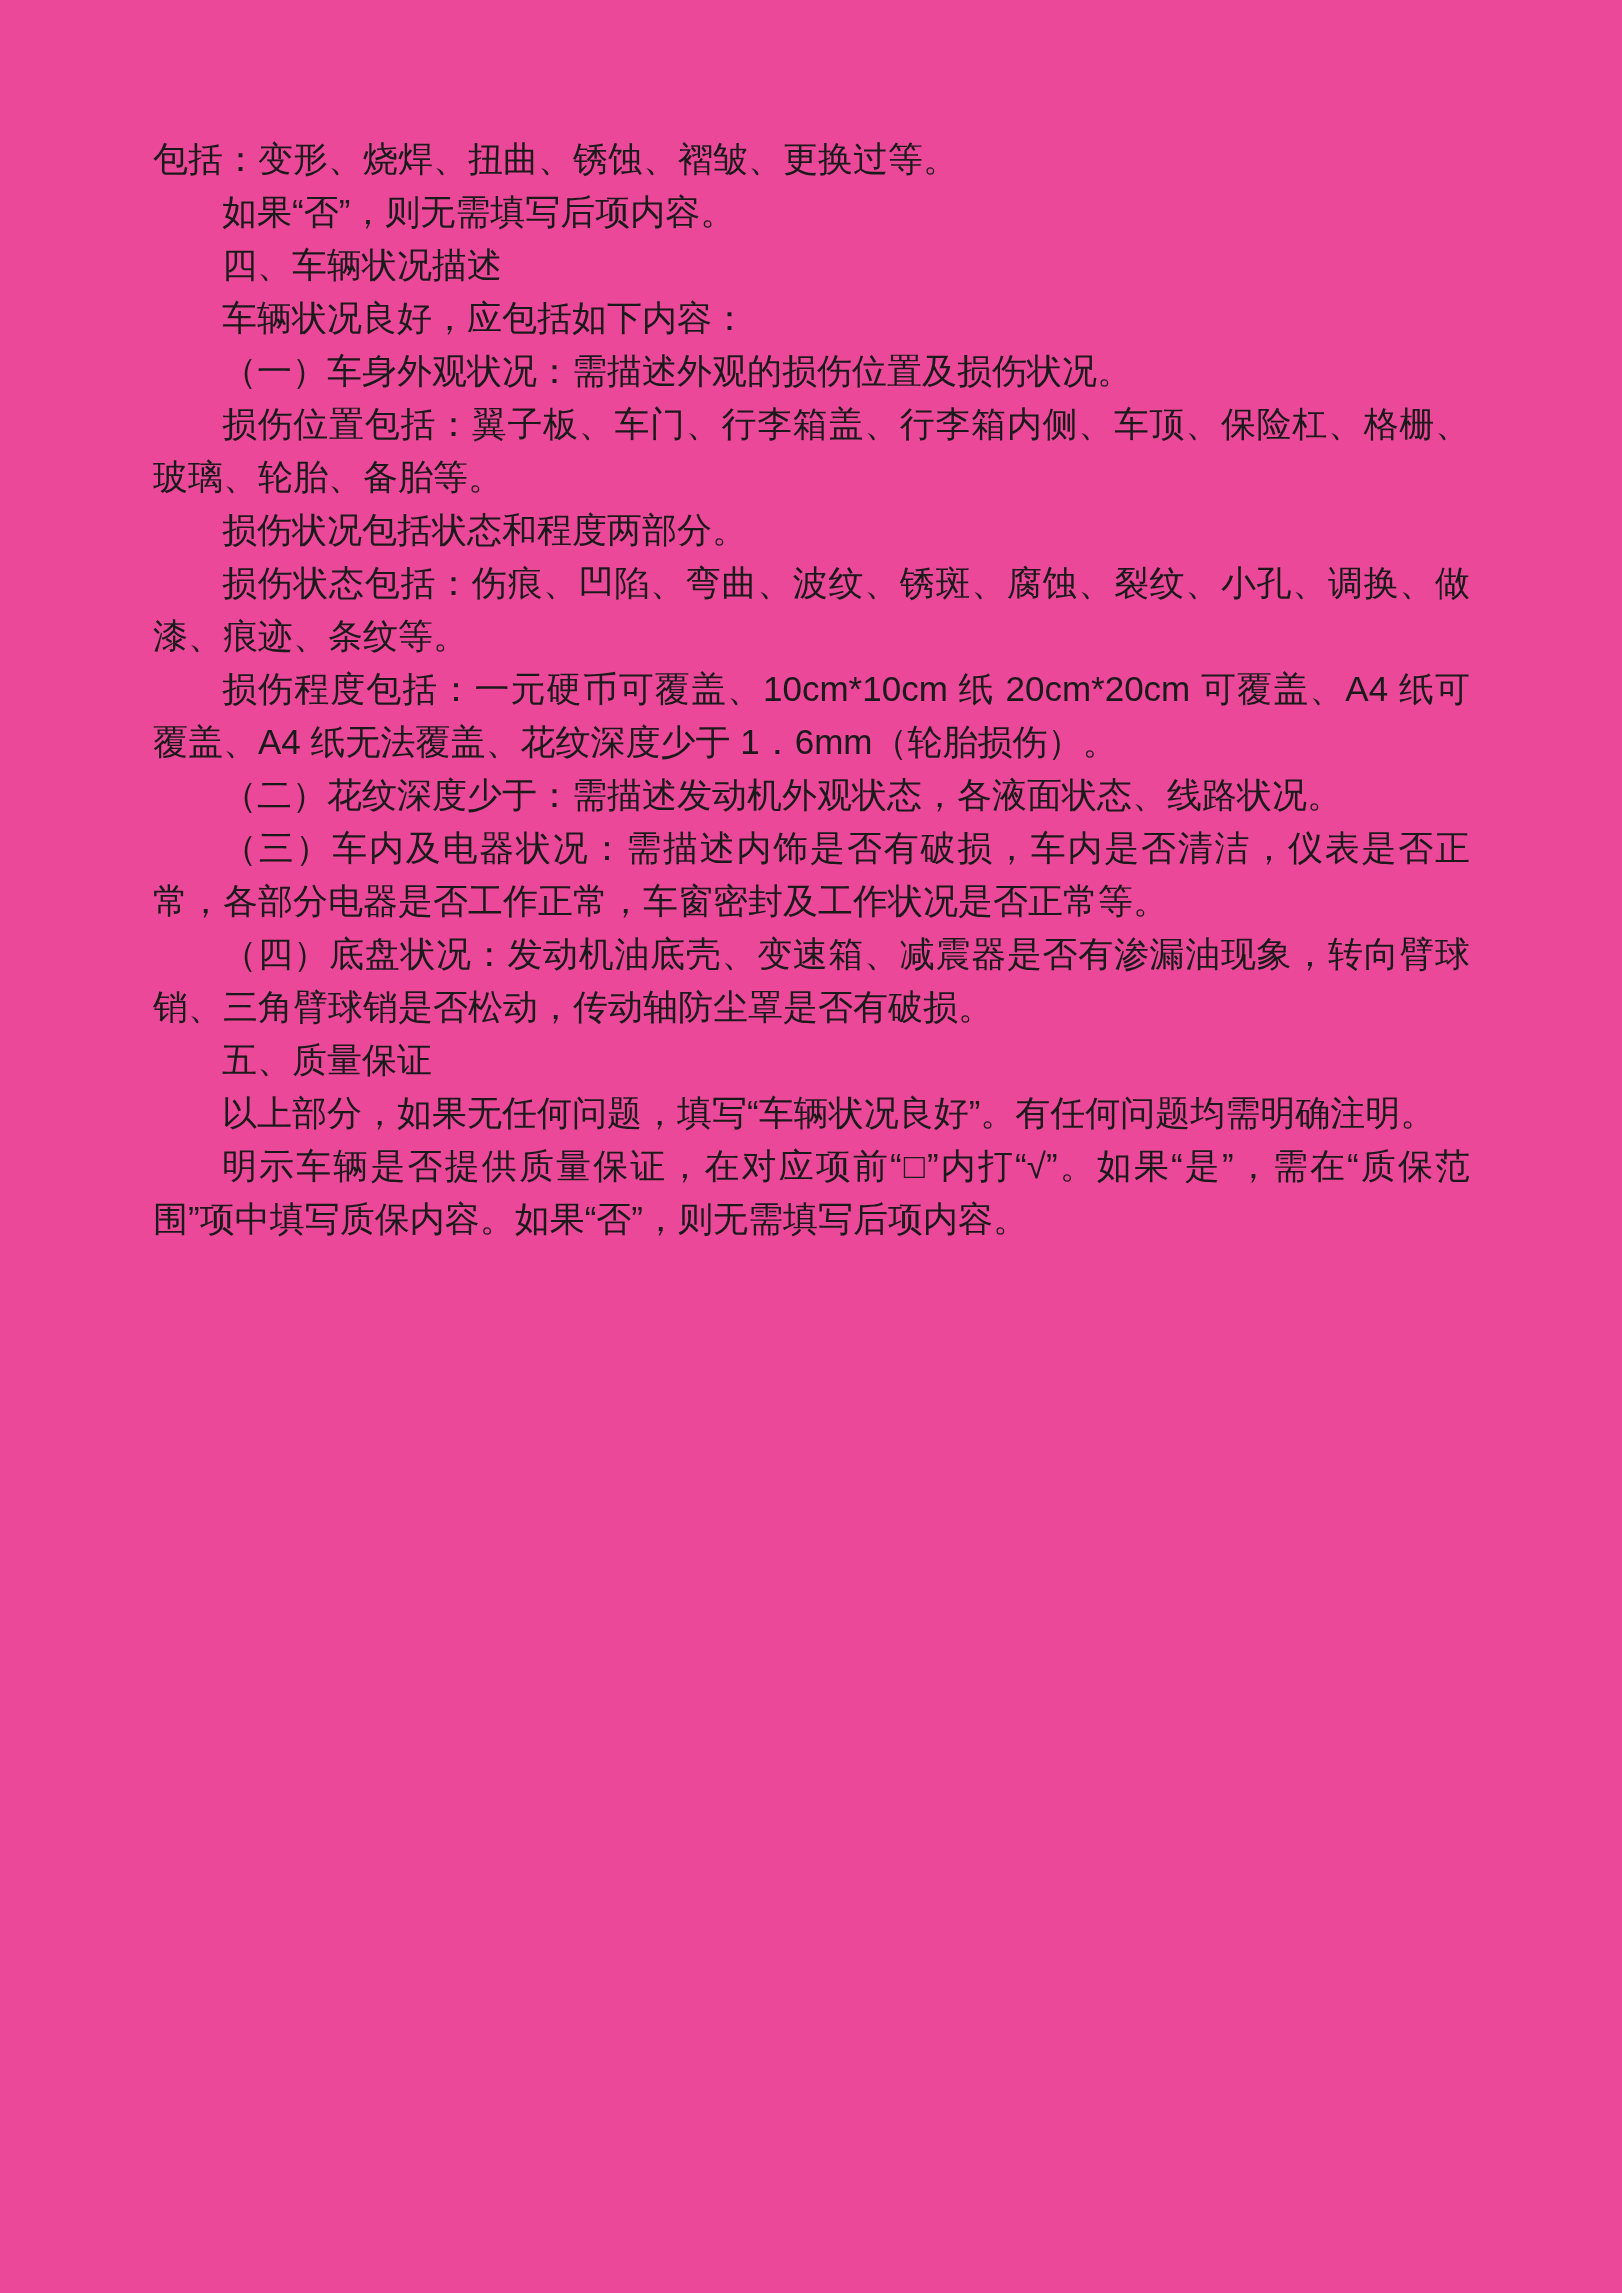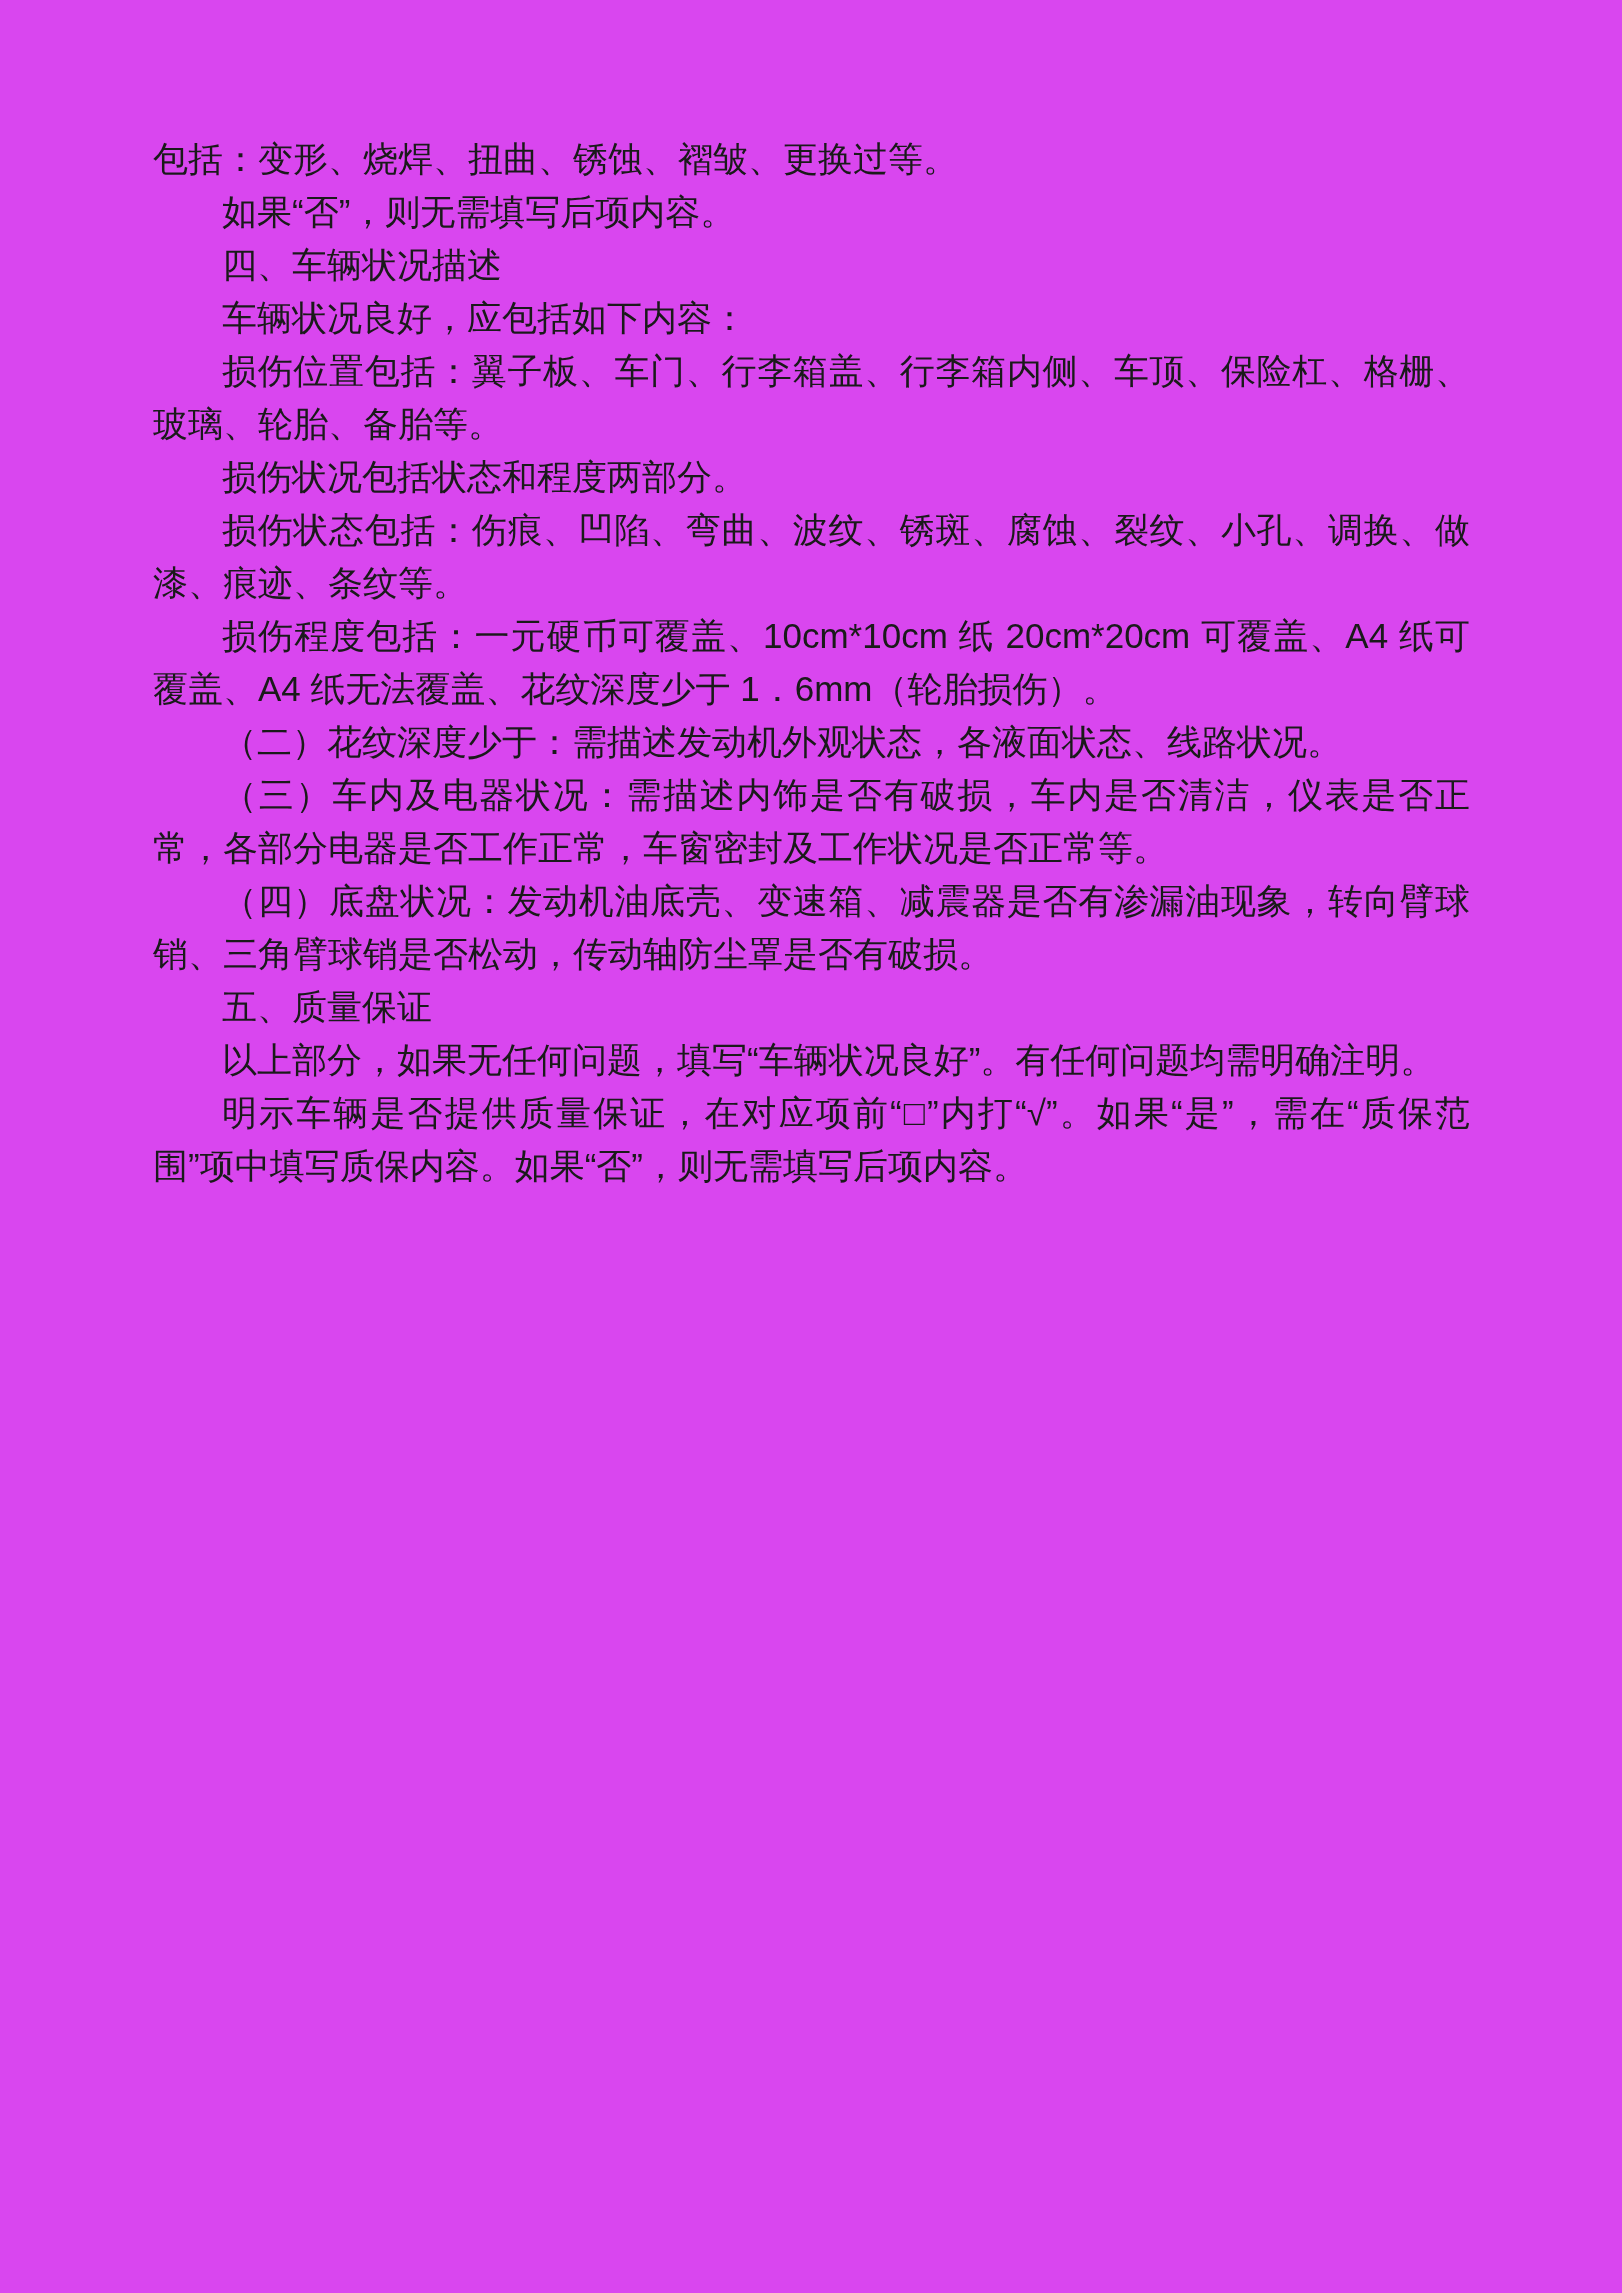--- a/index.html
+++ b/index.html
@@ -4,21 +4,21 @@
 <style>
   html, body {
     margin: 0;
     padding: 0;
     background: #ffffff;
   }
   .page {
     position: relative;
     width: 1623px;
     height: 2294px;
-    background: #d946ef;
+    background: #ec4899;
     overflow: hidden;
     font-family: "Liberation Sans", "DejaVu Sans", sans-serif;
   }
   .content {
     position: absolute;
     top: 132px;
     left: 153px;
     width: 1317px;
   }
   .para {
@@ -36,20 +36,21 @@
 </style>
 </head>
 <body>
 
 <div class="page">
   <div class="content">
     <p class="para">包括：变形、烧焊、扭曲、锈蚀、褶皱、更换过等。</p>
     <p class="para indent">如果“否”，则无需填写后项内容。</p>
     <p class="para indent">四、车辆状况描述</p>
     <p class="para indent">车辆状况良好，应包括如下内容：</p>
+    <p class="para indent">（一）车身外观状况：需描述外观的损伤位置及损伤状况。</p>
     <p class="para indent">损伤位置包括：翼子板、车门、行李箱盖、行李箱内侧、车顶、保险杠、格栅、玻璃、轮胎、备胎等。</p>
     <p class="para indent">损伤状况包括状态和程度两部分。</p>
     <p class="para indent">损伤状态包括：伤痕、凹陷、弯曲、波纹、锈斑、腐蚀、裂纹、小孔、调换、做漆、痕迹、条纹等。</p>
     <p class="para indent">损伤程度包括：一元硬币可覆盖、10cm*10cm 纸 20cm*20cm 可覆盖、A4 纸可覆盖、A4 纸无法覆盖、花纹深度少于 1．6mm（轮胎损伤）。</p>
     <p class="para indent">（二）花纹深度少于：需描述发动机外观状态，各液面状态、线路状况。</p>
     <p class="para indent">（三）车内及电器状况：需描述内饰是否有破损，车内是否清洁，仪表是否正常，各部分电器是否工作正常，车窗密封及工作状况是否正常等。</p>
     <p class="para indent">（四）底盘状况：发动机油底壳、变速箱、减震器是否有渗漏油现象，转向臂球销、三角臂球销是否松动，传动轴防尘罩是否有破损。</p>
     <p class="para indent">五、质量保证</p>
     <p class="para indent">以上部分，如果无任何问题，填写“车辆状况良好”。有任何问题均需明确注明。</p>
     <p class="para indent">明示车辆是否提供质量保证，在对应项前“□”内打“√”。如果“是”，需在“质保范围”项中填写质保内容。如果“否”，则无需填写后项内容。</p>

